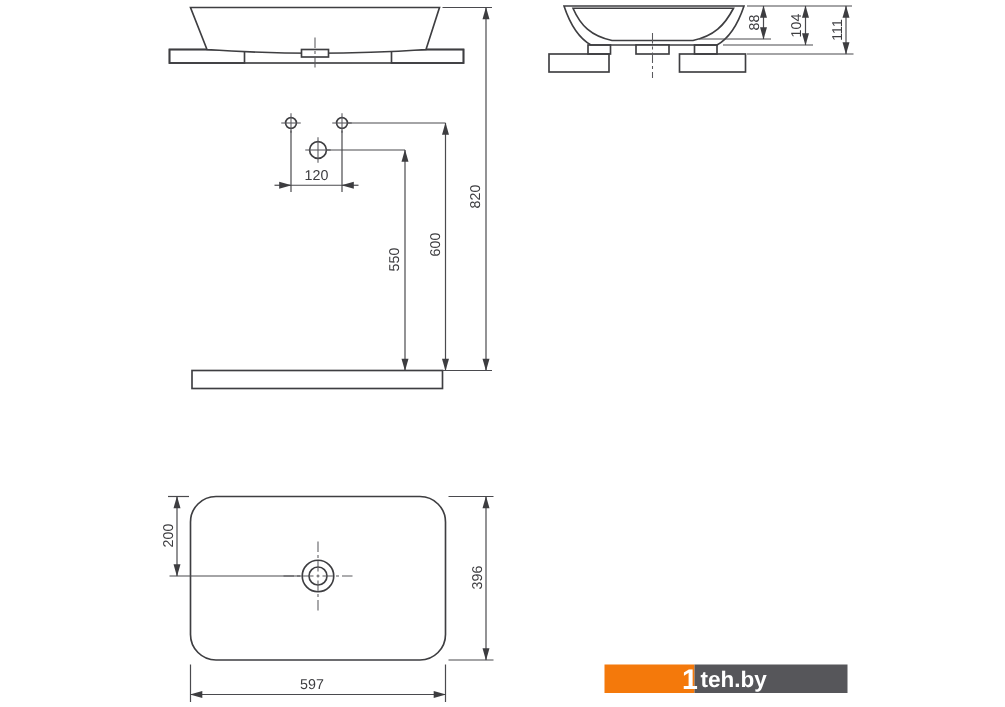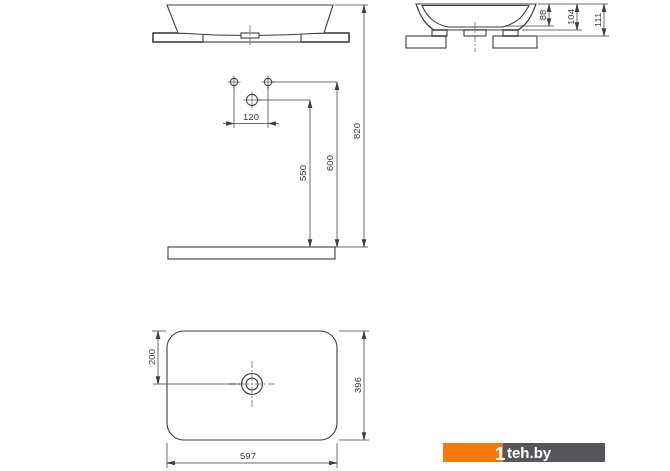--- a/index.html
+++ b/index.html
@@ -1,17 +1,17 @@
 <!DOCTYPE html>
 <html><head>
 <meta charset="utf-8">
 <style>
   html,body { margin:0; padding:0; background:#ffffff; }
   body { width:670px; height:471px; font-family:"Liberation Sans", sans-serif; }
-  #canvas { width:556px; height:471px;padding-left:40px; }
+  #canvas { width:556px; height:471px; }
   .ln   { stroke:#3e3e41; stroke-width:1.1; fill:none; stroke-linecap:square; }
   .lnw  { stroke:#3e3e41; stroke-width:1.1; fill:#ffffff; stroke-linecap:square; }
   .thin { stroke:#55555a; stroke-width:0.7; fill:none; }
   .dim  { stroke:#4a4a4e; stroke-width:0.8; fill:none; }
   .cl   { stroke:#5a5a5e; stroke-width:0.7; fill:none; stroke-dasharray:7 2 2 2; }
   text.dimtxt { font:9.5px "Liberation Sans", sans-serif; fill:#3d3d40; }
   text.logo-main { font:bold 15px "Liberation Sans", sans-serif; fill:#ffffff; }
   text.logo-one  { font:bold 19px "Liberation Sans", sans-serif; fill:#ffffff; }
 </style>
 </head>

